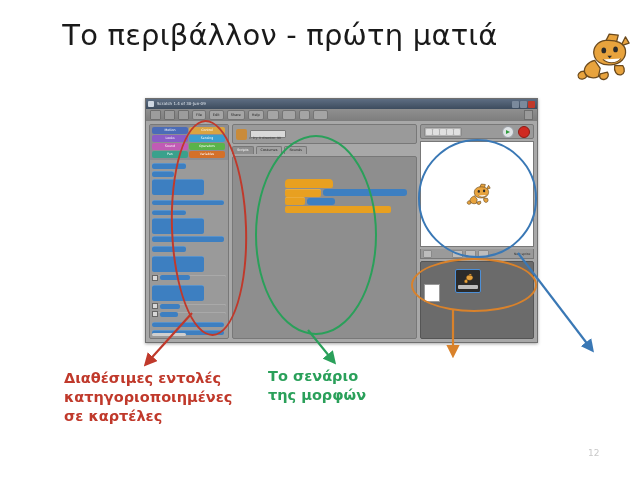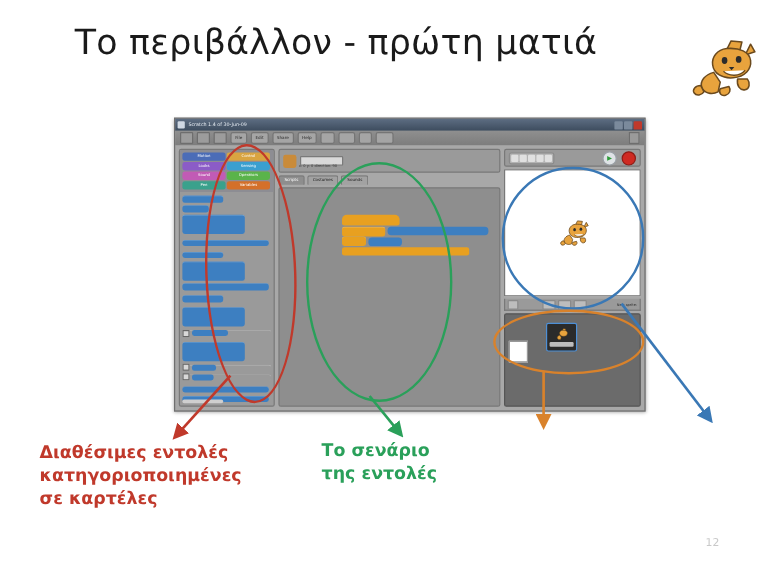--- a/index.html
+++ b/index.html
@@ -147,21 +147,21 @@
   .e-red{left:152px;top:120px;width:72px;height:212px;border:2.4px solid #c0392b;transform:rotate(-2deg);}
   .e-green{left:236px;top:135px;width:118px;height:196px;border:2.4px solid #2aa05a;}
   .e-blue{left:399px;top:139px;width:115px;height:115px;border:2.2px solid #3a78b5;border-radius:50%;}
   .e-orange{left:392px;top:258px;width:122px;height:50px;border:2.2px solid #d9822b;}
 
   
   .arrowsvg{position:absolute;left:0;top:0;width:640px;height:480px;pointer-events:none;}
 
   
   .label{position:absolute;font-weight:bold;line-height:1.32;white-space:pre-line;}
-  .lbl-red{left:33px;top:369px;color:#c0392b;font-size:14.5px;}
+  .lbl-red{left:64px;top:369px;color:#c0392b;font-size:14.5px;}
   .lbl-green{left:268px;top:367px;color:#2aa05a;font-size:14.5px;}
   .lbl-orange{left:443px;top:360px;color:#d9822b;font-size:14.5px;}
   .lbl-blue{left:536px;top:359px;color:#3a78b5;font-size:14.5px;}
 
   
   .pageno{
     position:absolute;left:588px;top:448px;font-size:9px;color:#c9c9c9;
   }
 </style>
 </head>
@@ -370,17 +370,17 @@
     <line x1="192" y1="313" x2="146" y2="364" stroke="#c0392b" stroke-width="2.2" marker-end="url(#ah-red)"></line>
     <line x1="308" y1="330" x2="334" y2="362" stroke="#2aa05a" stroke-width="2.2" marker-end="url(#ah-green)"></line>
     <line x1="453" y1="309" x2="453" y2="355" stroke="#d9822b" stroke-width="2.2" marker-end="url(#ah-orange)"></line>
     <line x1="518" y1="253" x2="592" y2="350" stroke="#3a78b5" stroke-width="2.2" marker-end="url(#ah-blue)"></line>
   </svg>
 
   <div class="label lbl-red">Διαθέσιμες εντολές
 κατηγοριοποιημένες
 σε καρτέλες</div>
   <div class="label lbl-green">Το σενάριο
-της εντολές</div>
+της μορφών</div>
 
   <div class="pageno">12</div>
 
 </div>
 
 </body></html>

